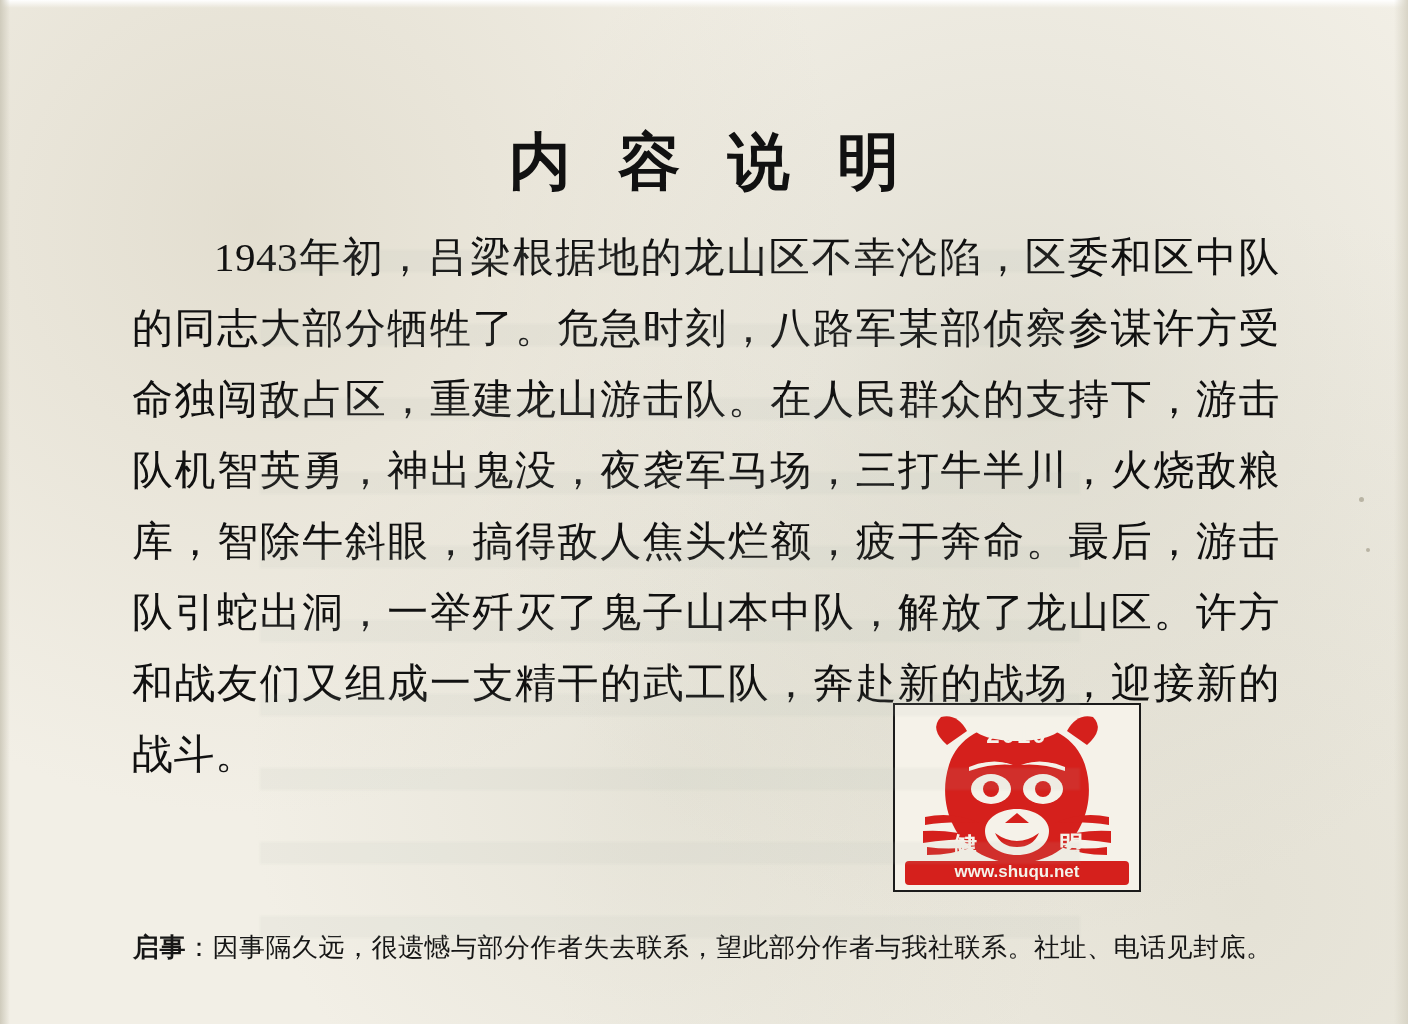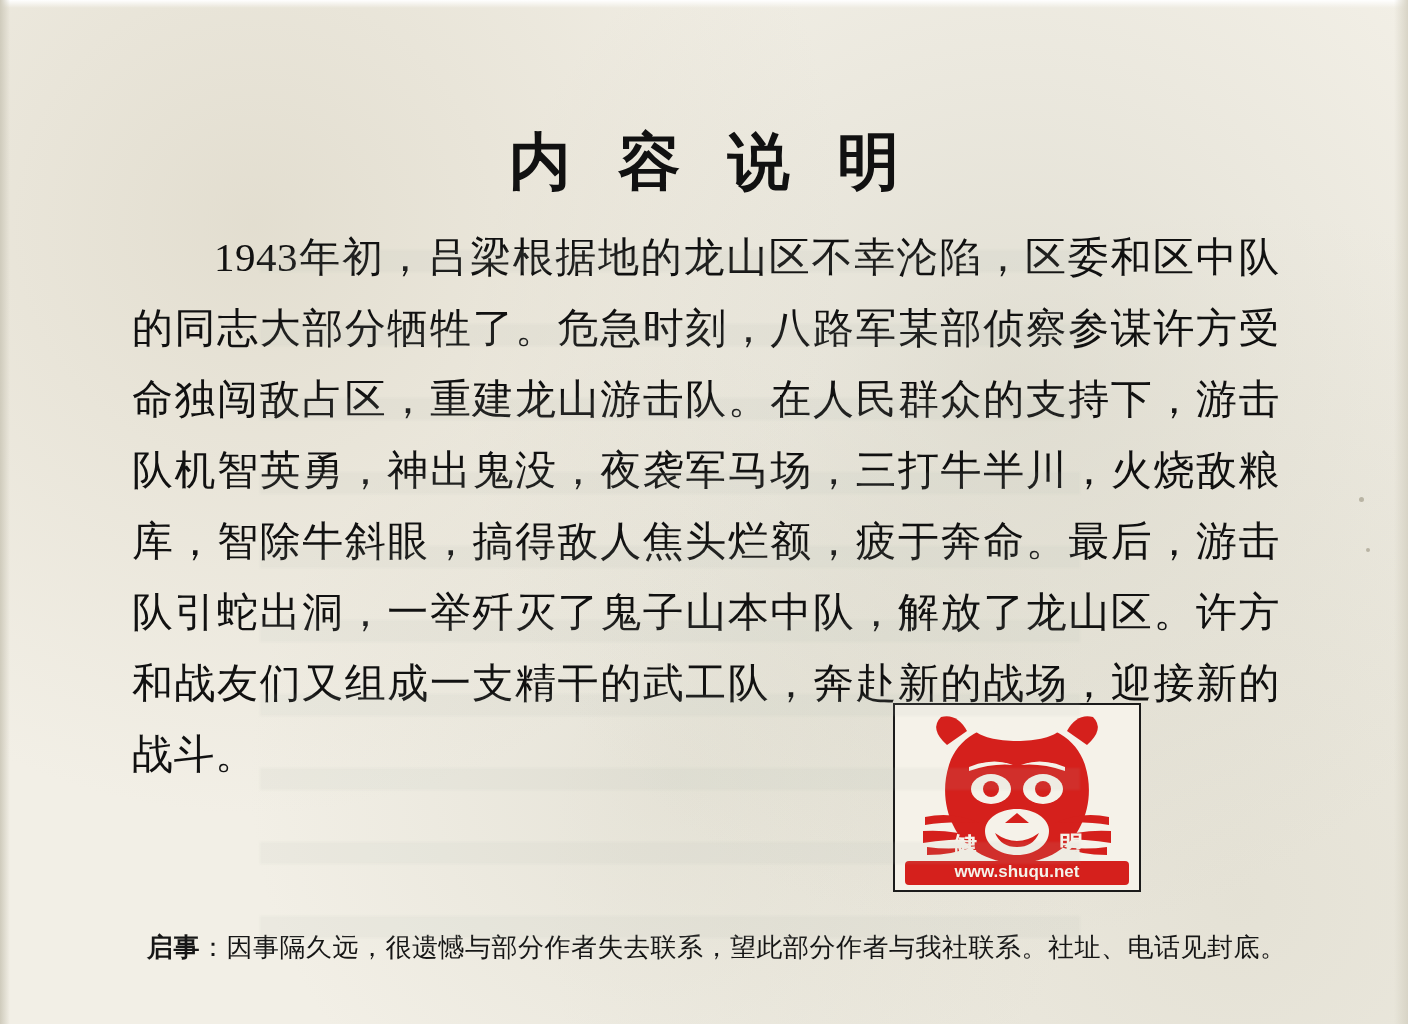--- a/index.html
+++ b/index.html
@@ -105,21 +105,21 @@
     background: #f5f2e9;
   }
   #stamp svg { position: absolute; left: 0; top: 0; }
   #stamp .year {
     position: absolute;
     top: 16px;
     left: 0;
     width: 100%;
     text-align: center;
     color: #f5f2e9;
-    font-size: 19px;
+    font-size: 24px;
     font-weight: bold;
     letter-spacing: 2px;
     font-family: "Liberation Sans", sans-serif;
     z-index: 5;
   }
   #stamp .url {
     position: absolute;
     bottom: 8px;
     left: 0;
     width: 100%;
@@ -139,21 +139,20 @@
     top: 930px;
     width: 1150px;
     font-size: 26px;
     color: #161616;
     font-family: "Liberation Serif", "DejaVu Serif", serif;
     letter-spacing: 0.5px;
     white-space: nowrap;
   }
   #notice .label {
     font-weight: bold;
-    margin-left: 14px;
   }
   .speck {
     position: absolute;
     background: #b9b4a4;
     border-radius: 50%;
     pointer-events: none;
   }
 </style>
 </head>
 <body>

